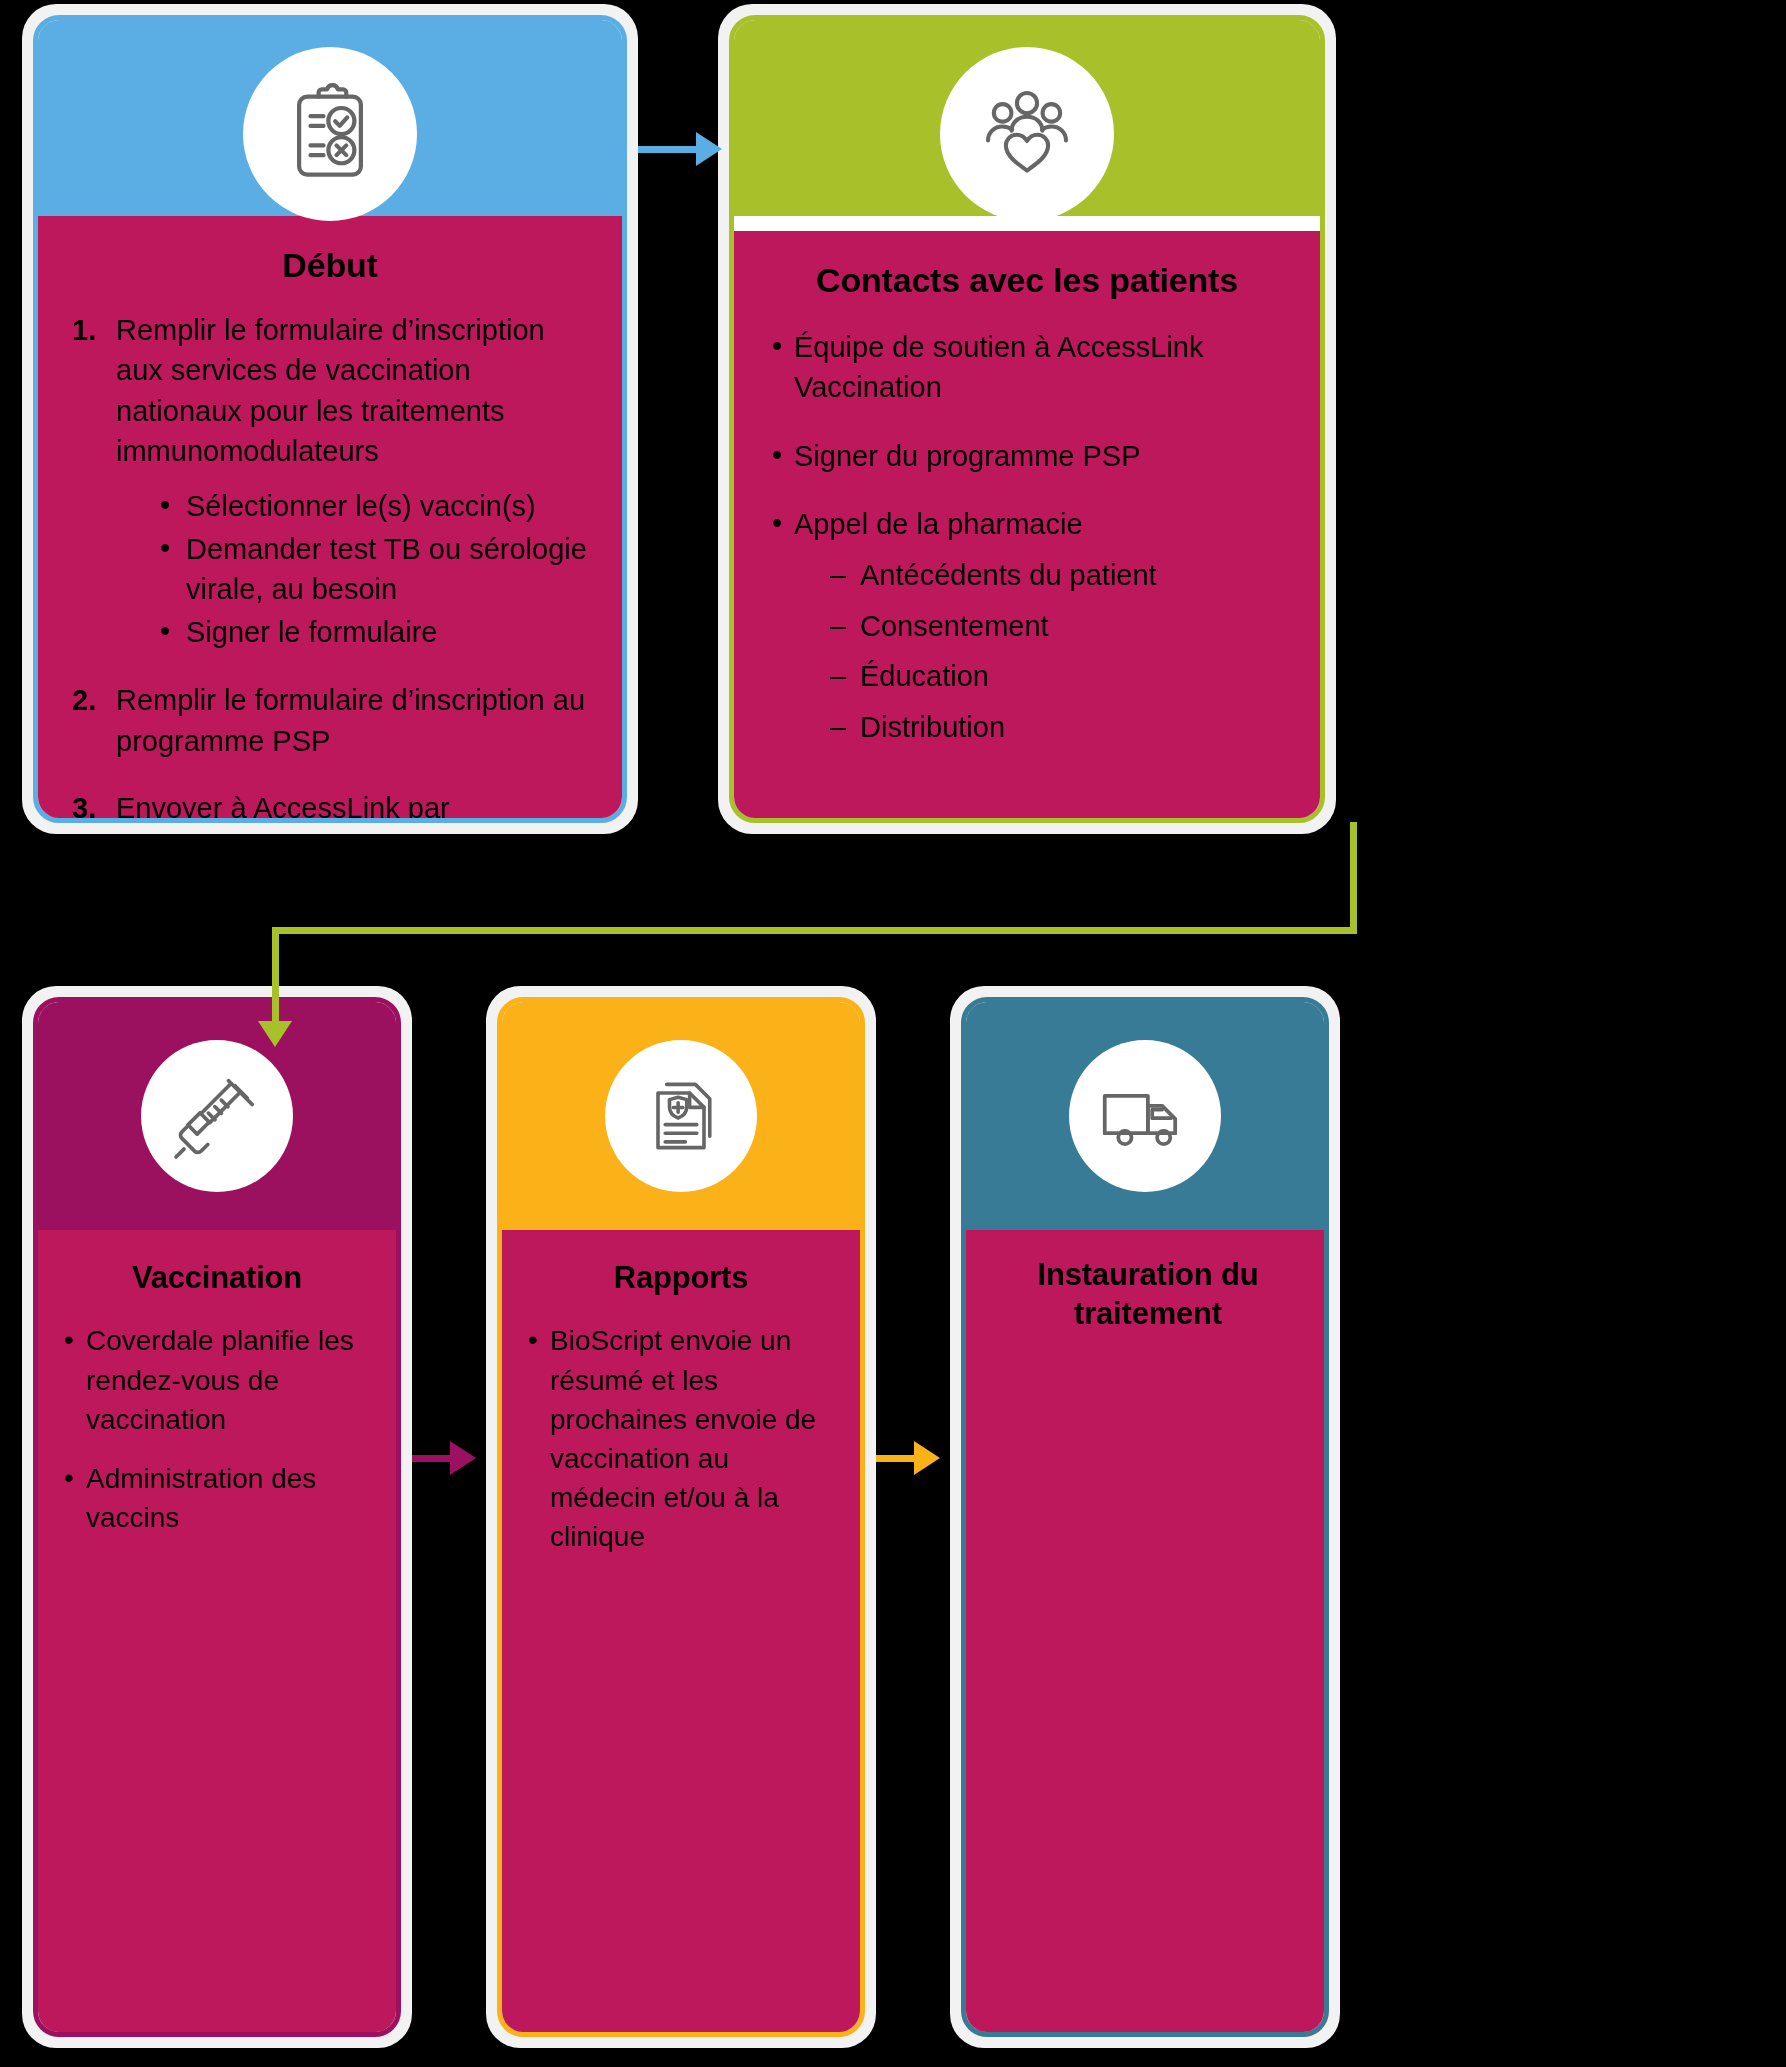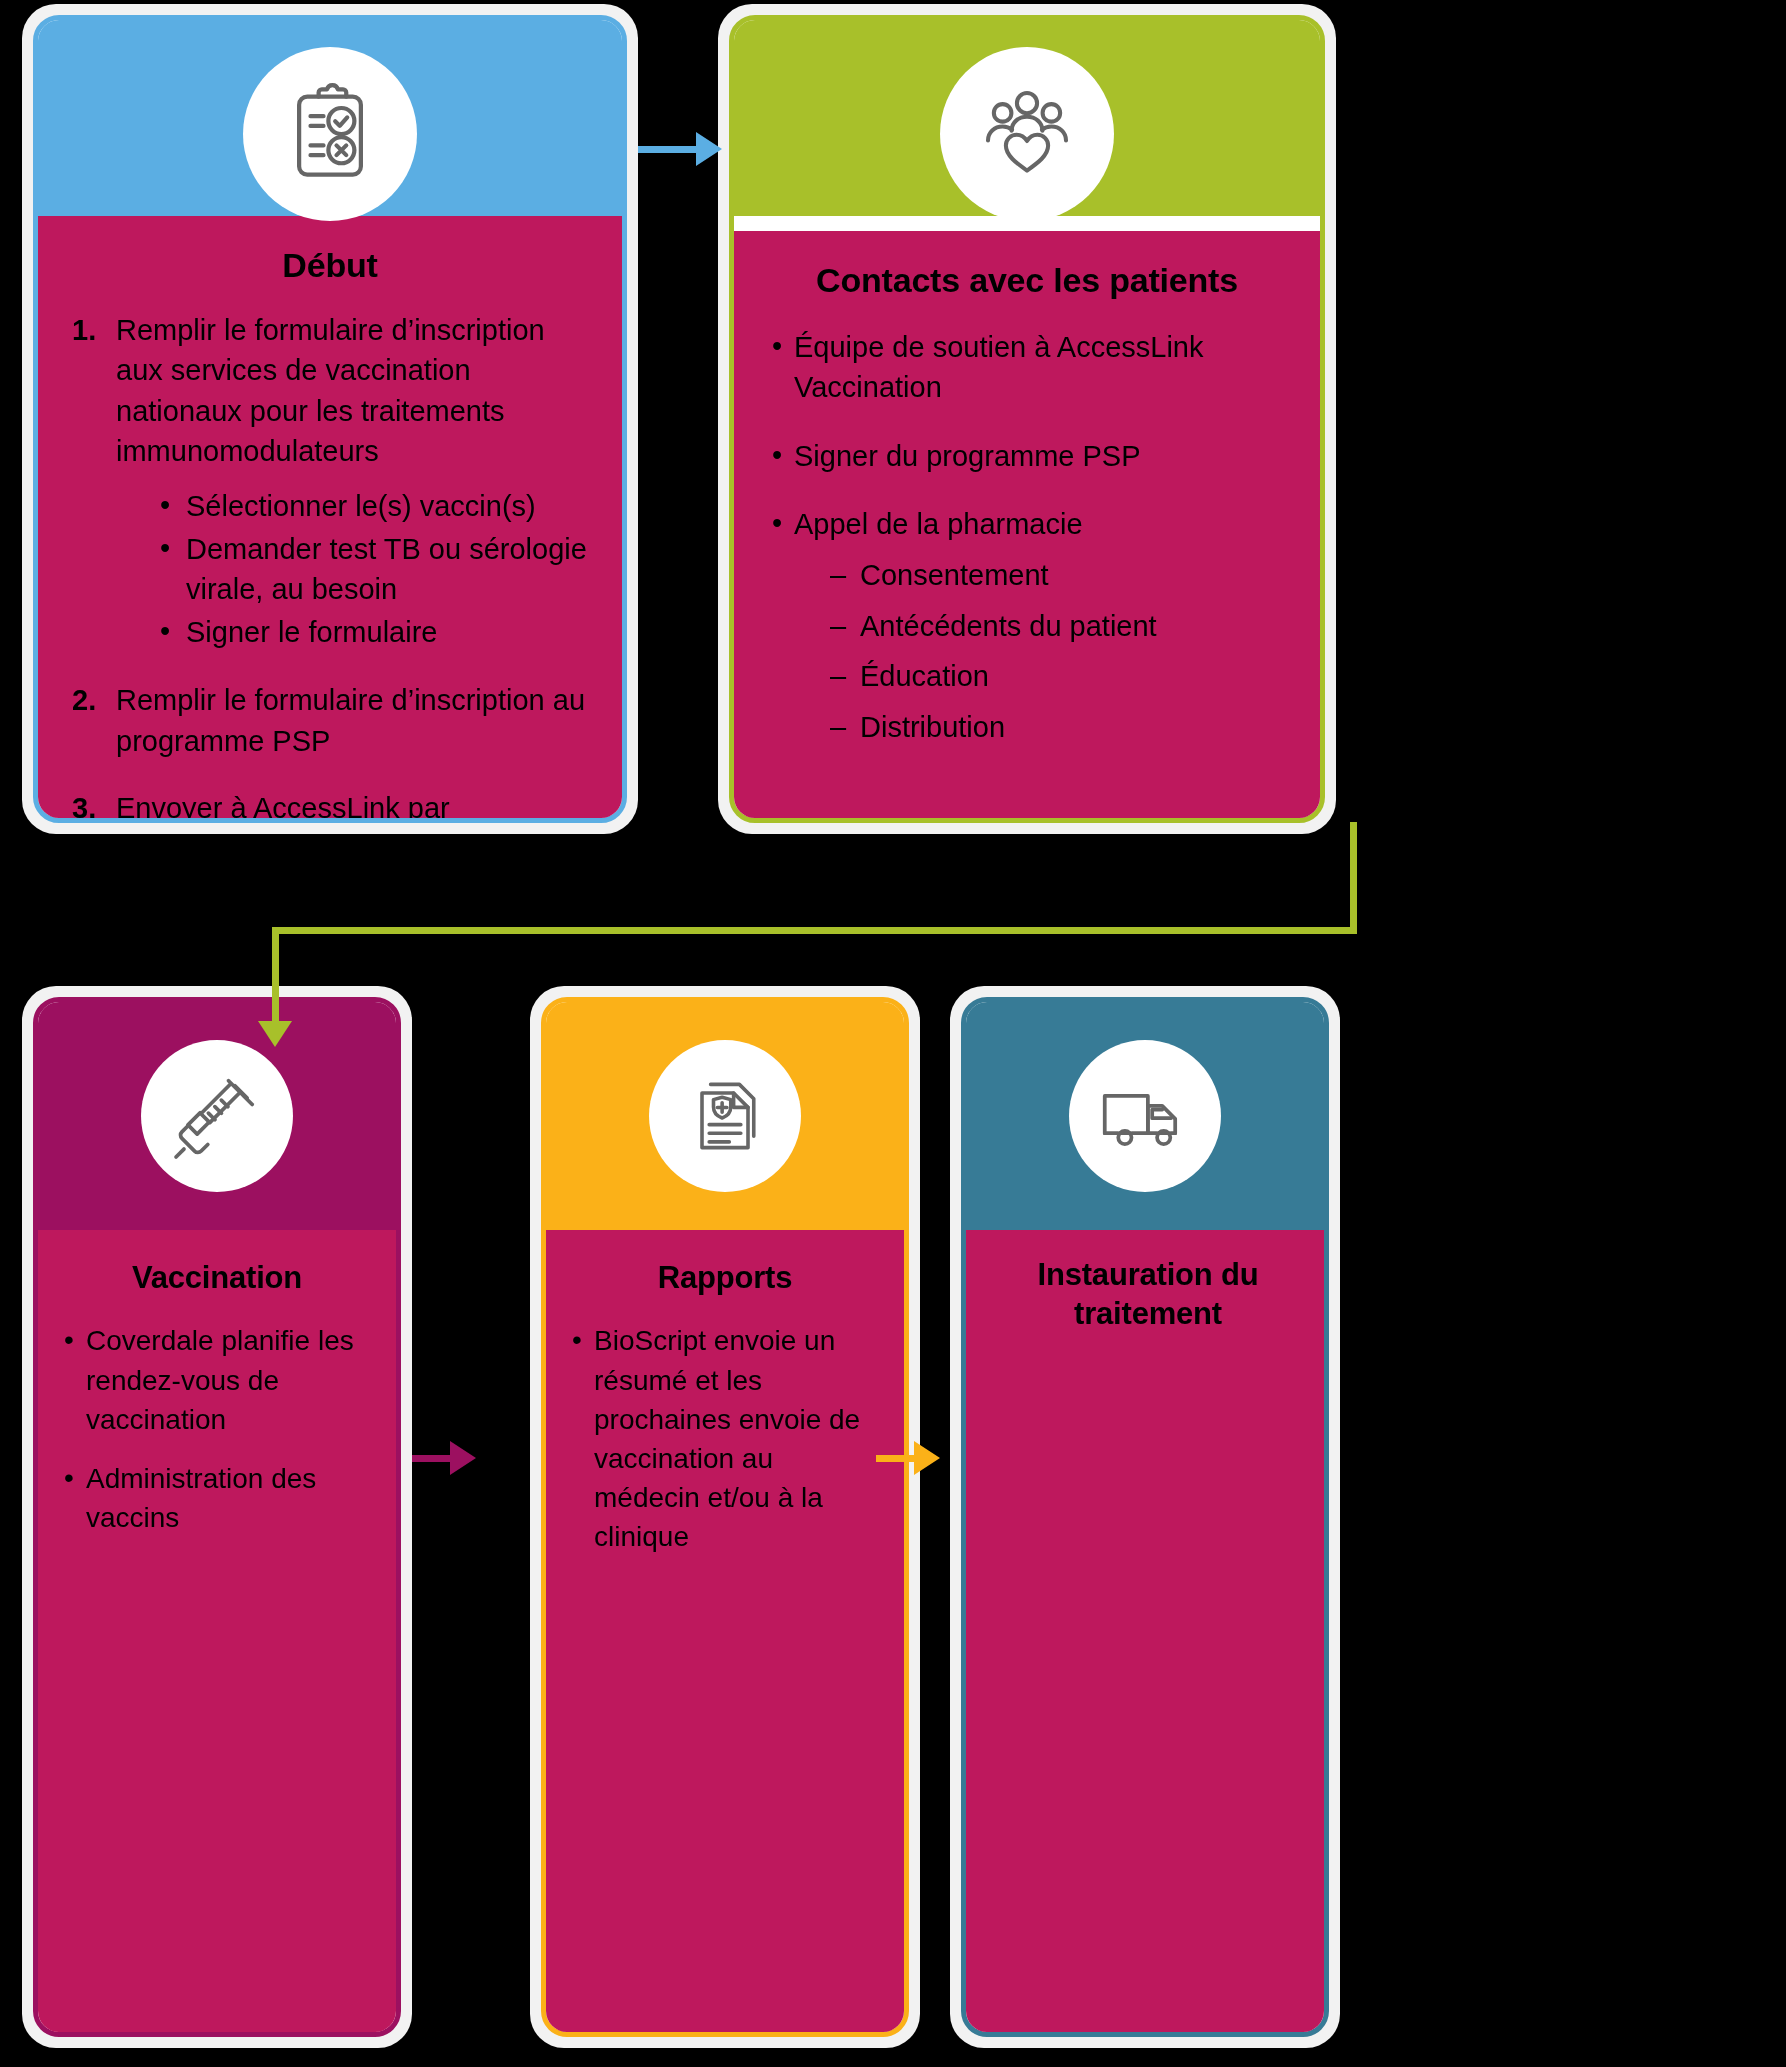--- a/index.html
+++ b/index.html
@@ -122,21 +122,21 @@
   #card-contacts ul.bul > li { margin-bottom: 28px; }
 
   #card-vaccination { left: 22px;  top: 986px; width: 390px; height: 1062px; }
   #card-vaccination .card-inner { border-color: #9C1060; }
   #card-vaccination .card-head  { background: #9C1060; height: 228px; }
   #card-vaccination .icon-circle{ width: 152px; height: 152px; position: absolute; top: 38px; left: 50%; margin-left: -76px; }
   #card-vaccination .card-title { font-size: 31px; }
   #card-vaccination .card-body  { font-size: 28px; line-height: 1.40; padding: 26px 22px 20px 22px; }
   #card-vaccination ul.bul > li { margin-bottom: 20px; }
 
-  #card-rapports { left: 486px; top: 986px; width: 390px; height: 1062px; margin-left: 44px; }
+  #card-rapports { left: 486px; top: 986px; width: 390px; height: 1062px; }
   #card-rapports .card-inner { border-color: #FBB118; }
   #card-rapports .card-head  { background: #FBB118; height: 228px; }
   #card-rapports .icon-circle{ width: 152px; height: 152px; position: absolute; top: 38px; left: 50%; margin-left: -76px; }
   #card-rapports .card-title { font-size: 31px; }
   #card-rapports .card-body  { font-size: 28px; line-height: 1.40; padding: 26px 22px 20px 22px; }
 
   #card-instauration { left: 950px; top: 986px; width: 390px; height: 1062px; }
   #card-instauration .card-inner { border-color: #377B96; }
   #card-instauration .card-head  { background: #377B96; height: 228px; }
   #card-instauration .icon-circle{ width: 152px; height: 152px; position: absolute; top: 38px; left: 50%; margin-left: -76px; }
@@ -229,22 +229,22 @@
         </div>
       </div>
       <div class="card-body">
         <div class="card-title">Contacts avec les patients</div>
         <ul class="bul" style="margin-top:22px">
           <li>Équipe de soutien à AccessLink Vaccination</li>
           <li>Signer du programme PSP</li>
           <li>
             <span>Appel de la pharmacie</span>
             <ul class="dash-list">
+              <li>Antécédents du patient</li>
               <li>Consentement</li>
-              <li>Antécédents du patient</li>
               <li>Éducation</li>
               <li>Distribution</li>
             </ul>
           </li>
         </ul>
       </div>
     </div>
   </div>
 
   <div class="card" id="card-vaccination">

